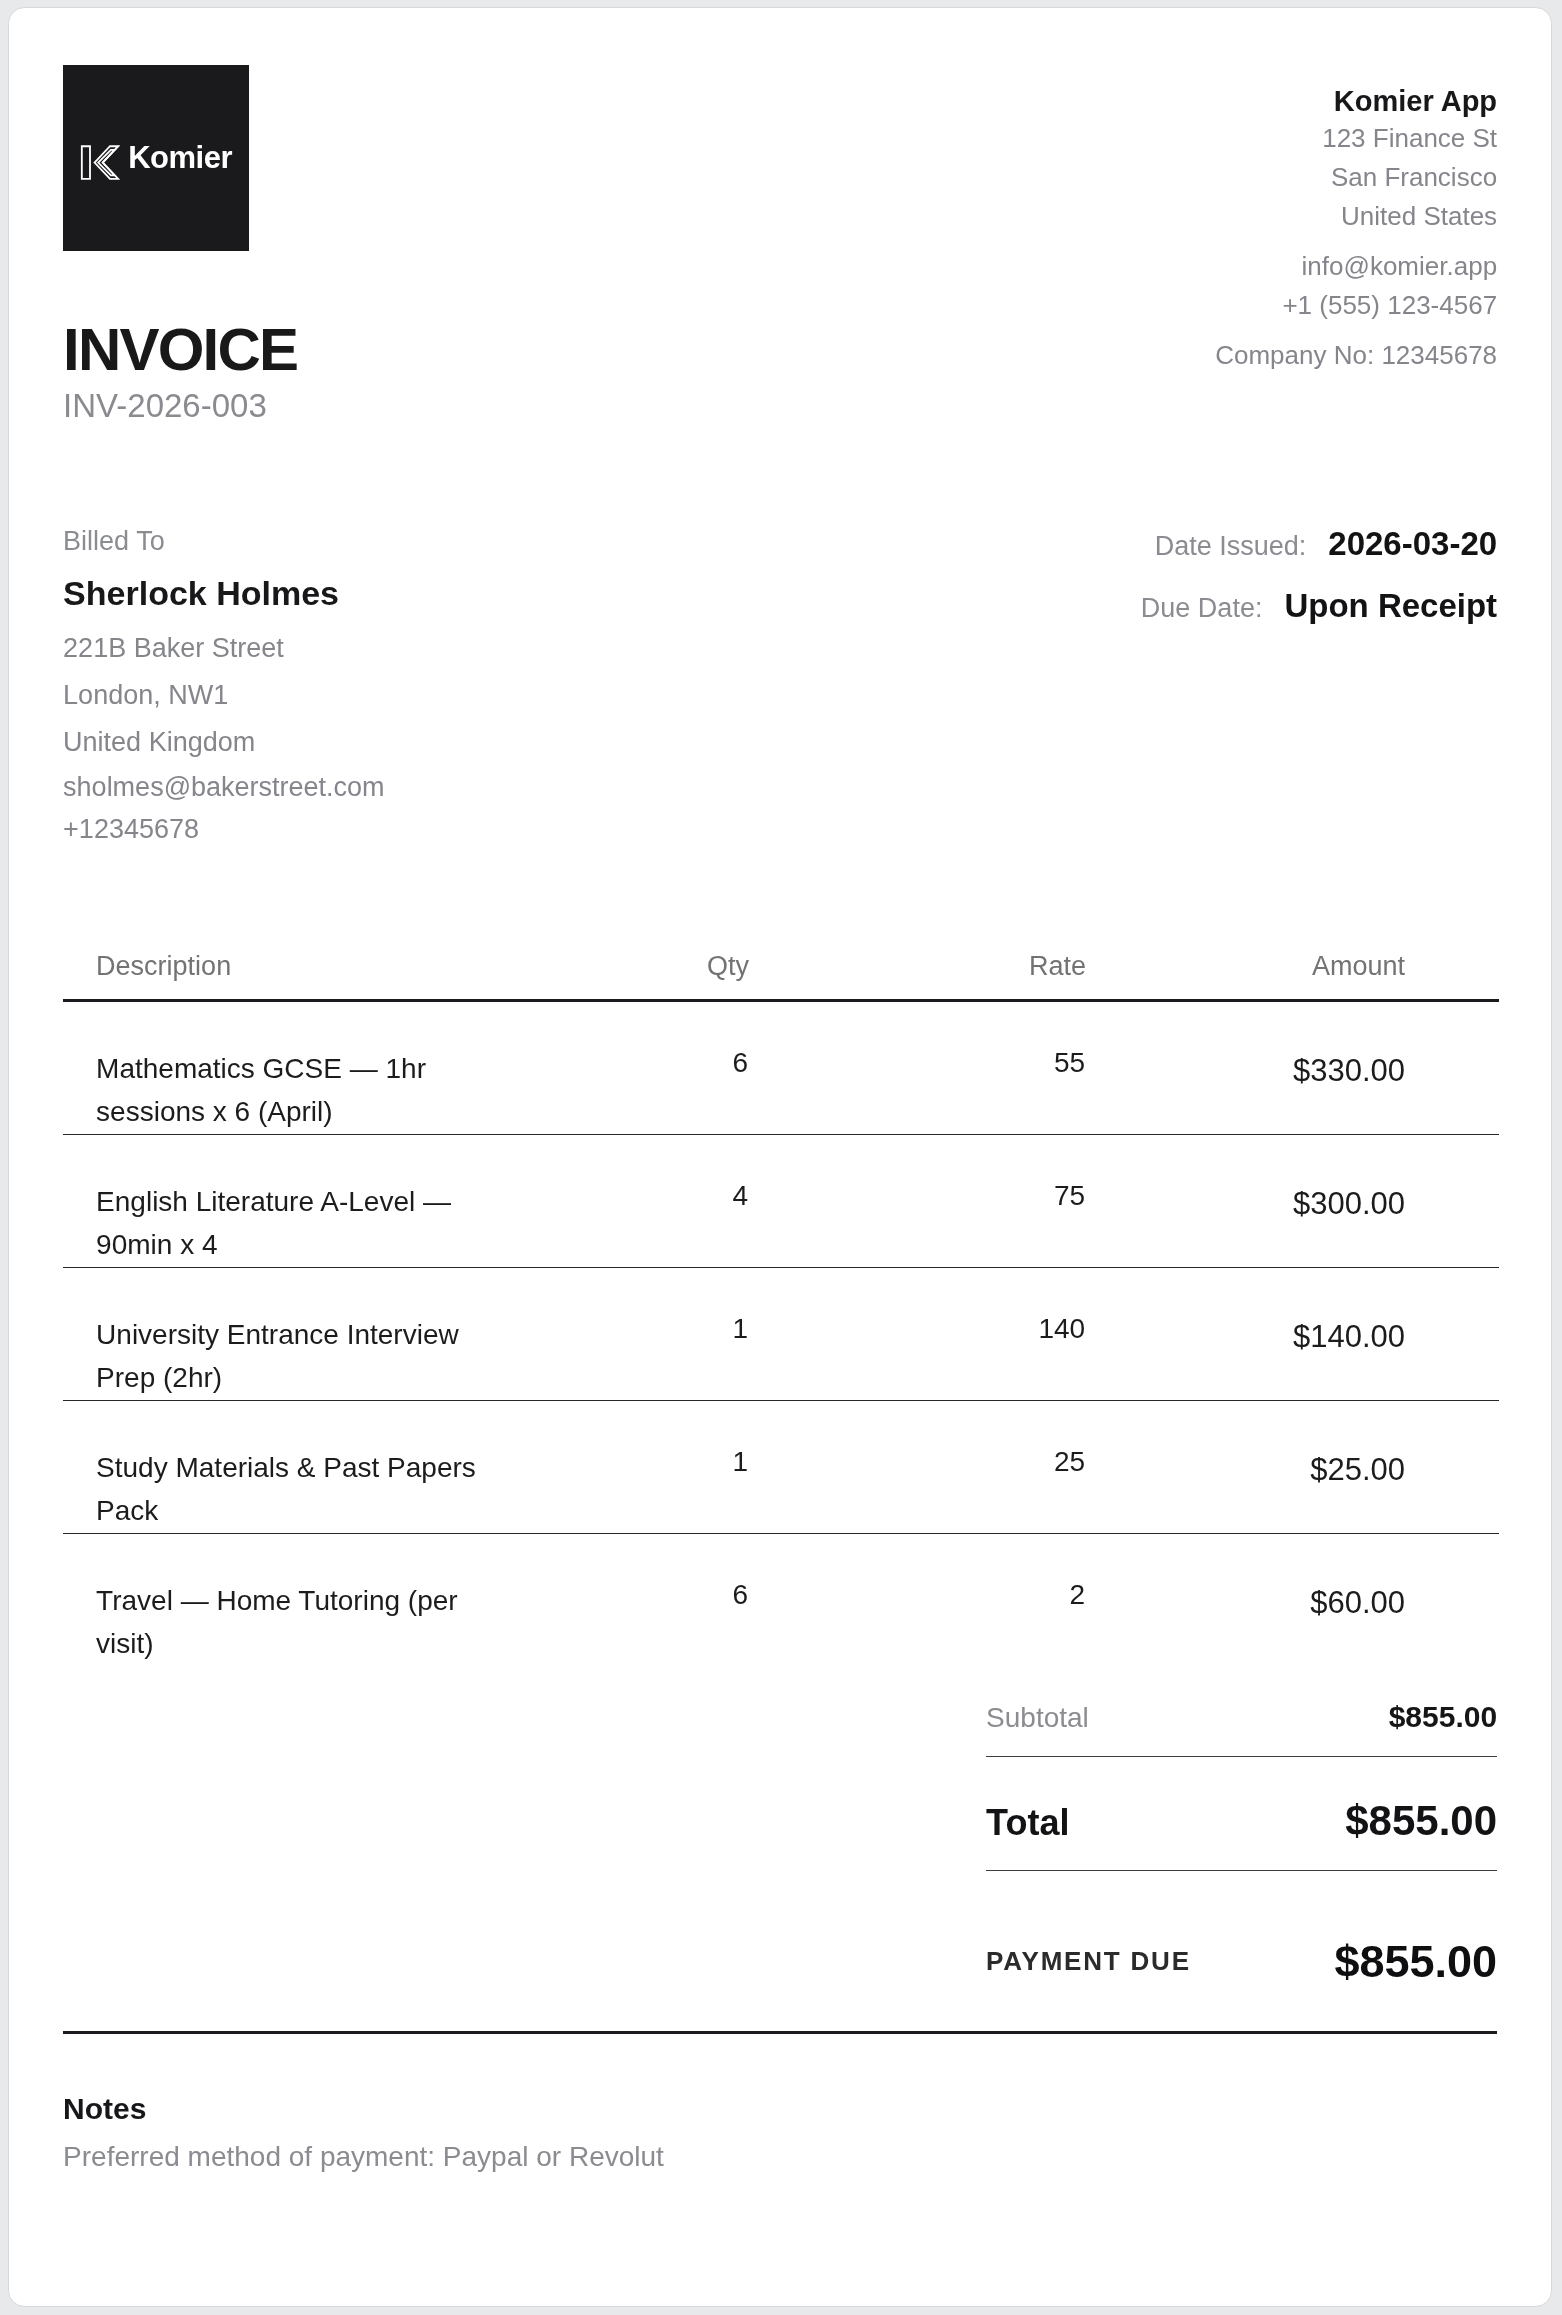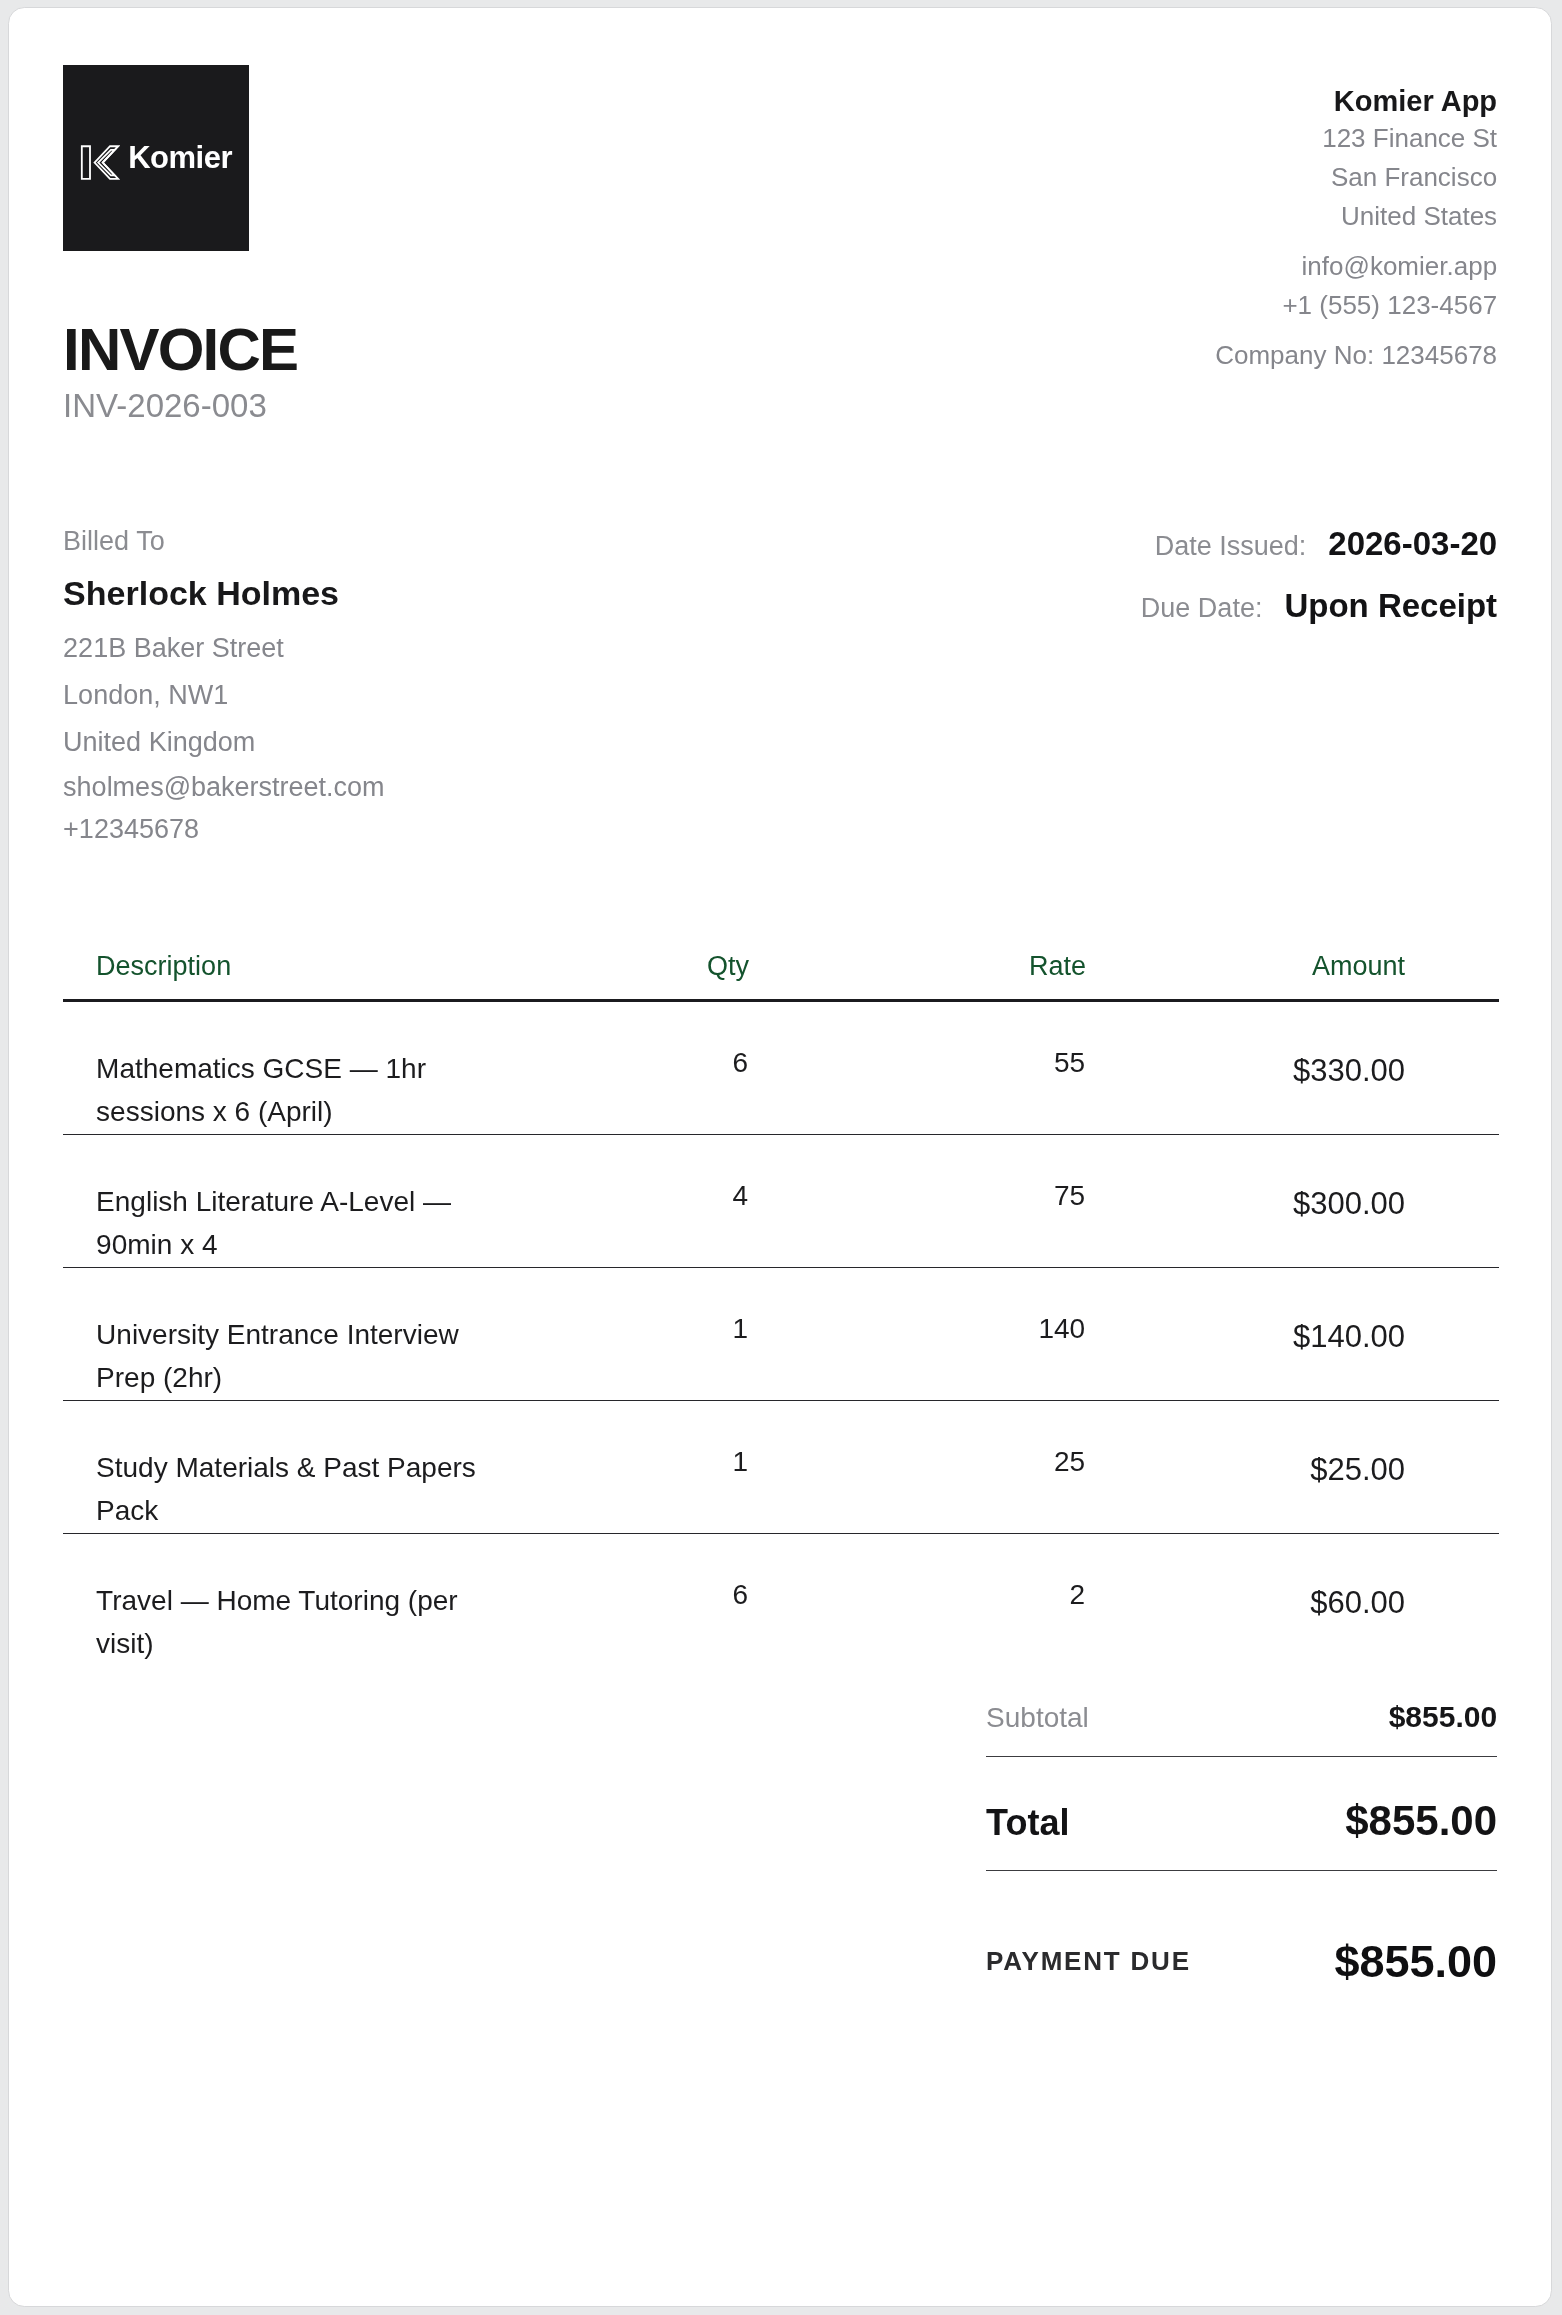--- a/index.html
+++ b/index.html
@@ -56,21 +56,21 @@
   .date-label { font-size: 27px; color: #8b8c91; }
   .date-value { font-size: 33px; font-weight: 700; color: #131315; margin-left: 22px; }
 
   
   table.items { width: 100%; border-collapse: collapse; margin-top: 101px; table-layout: fixed; }
   col.c-desc { width: 561px; }
   col.c-qty { width: 125px; }
   col.c-rate { width: 337px; }
   col.c-amount { width: 413px; }
   .items th {
-    font-size: 27px; font-weight: 400; color: #14532d;
+    font-size: 27px; font-weight: 400; color: #737373;
     text-align: right; padding: 0 0 16.3px 0;
     border-bottom: 3.6px solid #1b1b1f;
   }
   .items th.h-desc { text-align: left; padding-left: 33px; }
   .items th.h-amount { padding-right: 94px; }
   .items td {
     vertical-align: top;
     border-bottom: 1.8px solid #27272b;
     padding-top: 45px; 
     font-size: 28px; color: #1c1c1e; text-align: right;
@@ -230,15 +230,19 @@
     <div class="t-row t-total">
       <span class="t-label">Total</span>
       <span class="t-value">$855.00</span>
     </div>
     <div class="t-row t-due">
       <span class="t-label">PAYMENT DUE</span>
       <span class="t-value">$855.00</span>
     </div>
   </div>
 
+  <div class="footer">
+    <div class="notes-label">Notes</div>
+    <div class="notes-text">Preferred method of payment: Paypal or Revolut</div>
+  </div>
 
 </div>
 
 
 </body></html>

